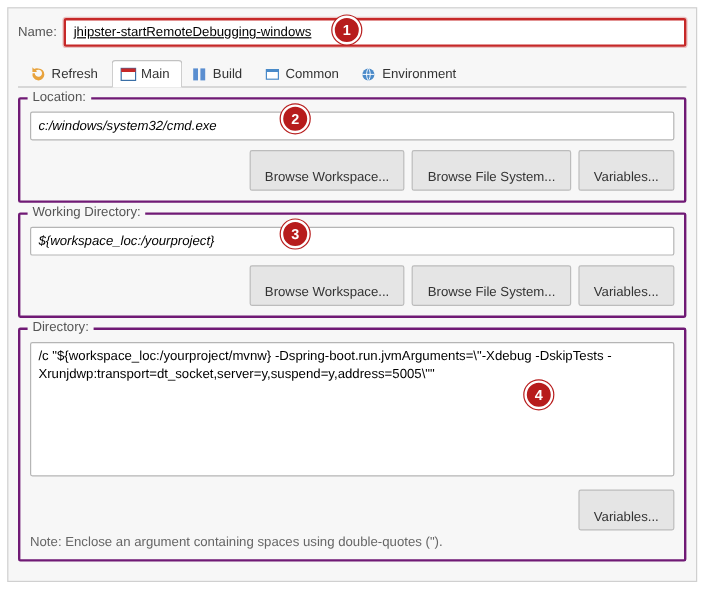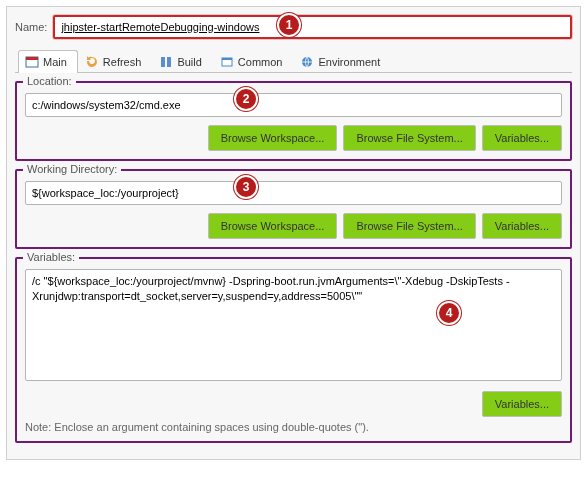--- a/index.html
+++ b/index.html
@@ -81,33 +81,34 @@
   .text-input {
     width: 100%;
     height: 24px;
     padding: 0 6px;
     border: 1px solid #b5b5b5;
     border-radius: 2px;
     font-family: inherit;
     font-size: 11px;
     background: #fff;
     margin-bottom: 8px;
+    font-style: italic;
   }
   .btn-row {
     display: flex;
     justify-content: flex-end;
     gap: 6px;
   }
   .btn {
     height: 26px;
     min-width: 0;
-    padding: 0 12px;
+    padding: 16px 12px;
     border: 1px solid #bcbcbc;
     border-radius: 2px;
-    background: #84cc16;
+    background: #e5e5e5;
     font-family: inherit;
     font-size: 11px;
     color: #333;
     cursor: pointer;
   }
   .args-area {
     width: 100%;
     height: 112px;
     padding: 4px 6px;
     border: 1px solid #b5b5b5;
@@ -147,36 +148,36 @@
 
 <div class="outer wrap">
 
   <div class="name-row wrap">
     <span class="name-label">Name:</span>
     <input type="text" class="name-input" value="jhipster-startRemoteDebugging-windows" style="">
     <div class="callout" style="left:262px; top:-2px;">1</div>
   </div>
 
   <div class="tabs">
+    <div class="tab">
+      <span class="tab-icon">
+        <svg width="14" height="14" viewBox="0 0 14 14">
+            <path d="M7 2a5 5 0 1 1-4.9 4H4a3 3 0 1 0 .9-2.1L6 5H2V1l1.4 1.4A5 5 0 0 1 7 2z" fill="#e8a33d"></path>
+          </svg>
+      </span>
+      <span>Refresh</span>
+    </div>
     <div class="tab active">
       <span class="tab-icon">
         <svg width="14" height="14" viewBox="0 0 14 14">
             <rect x="1" y="2" width="12" height="10" fill="#fff" stroke="#3a6fa6"></rect>
             <rect x="1" y="2" width="12" height="3" fill="#c62828"></rect>
           </svg>
       </span>
       <span>Main</span>
-    </div>
-    <div class="tab">
-      <span class="tab-icon">
-        <svg width="14" height="14" viewBox="0 0 14 14">
-            <path d="M7 2a5 5 0 1 1-4.9 4H4a3 3 0 1 0 .9-2.1L6 5H2V1l1.4 1.4A5 5 0 0 1 7 2z" fill="#e8a33d"></path>
-          </svg>
-      </span>
-      <span>Refresh</span>
     </div>
     <div class="tab">
       <span class="tab-icon">
         <svg width="14" height="14" viewBox="0 0 14 14">
             <rect x="2" y="2" width="4" height="10" fill="#5a8ed0"></rect>
             <rect x="8" y="2" width="4" height="10" fill="#5a8ed0"></rect>
           </svg>
       </span>
       <span>Build</span>
     </div>
@@ -216,21 +217,21 @@
     <input type="text" class="text-input" value="${workspace_loc:/yourproject}" style="">
     <div class="btn-row">
       <button class="btn">Browse Workspace...</button>
       <button class="btn">Browse File System...</button>
       <button class="btn">Variables...</button>
     </div>
     <div class="callout" style="left:217px; top:4px;">3</div>
   </div>
 
   <div class="group wrap">
-    <div class="group-label">Variables:</div>
+    <div class="group-label">Directory:</div>
     <textarea class="args-area" style="">/c "${workspace_loc:/yourproject/mvnw} -Dspring-boot.run.jvmArguments=\"-Xdebug -DskipTests -Xrunjdwp:transport=dt_socket,server=y,suspend=y,address=5005\""</textarea>
     <div class="btn-row">
       <button class="btn">Variables...</button>
     </div>
     <div class="note">Note: Enclose an argument containing spaces using double-quotes (").</div>
     <div class="callout" style="left:420px; top:42px;">4</div>
   </div>
 
 </div>
 

